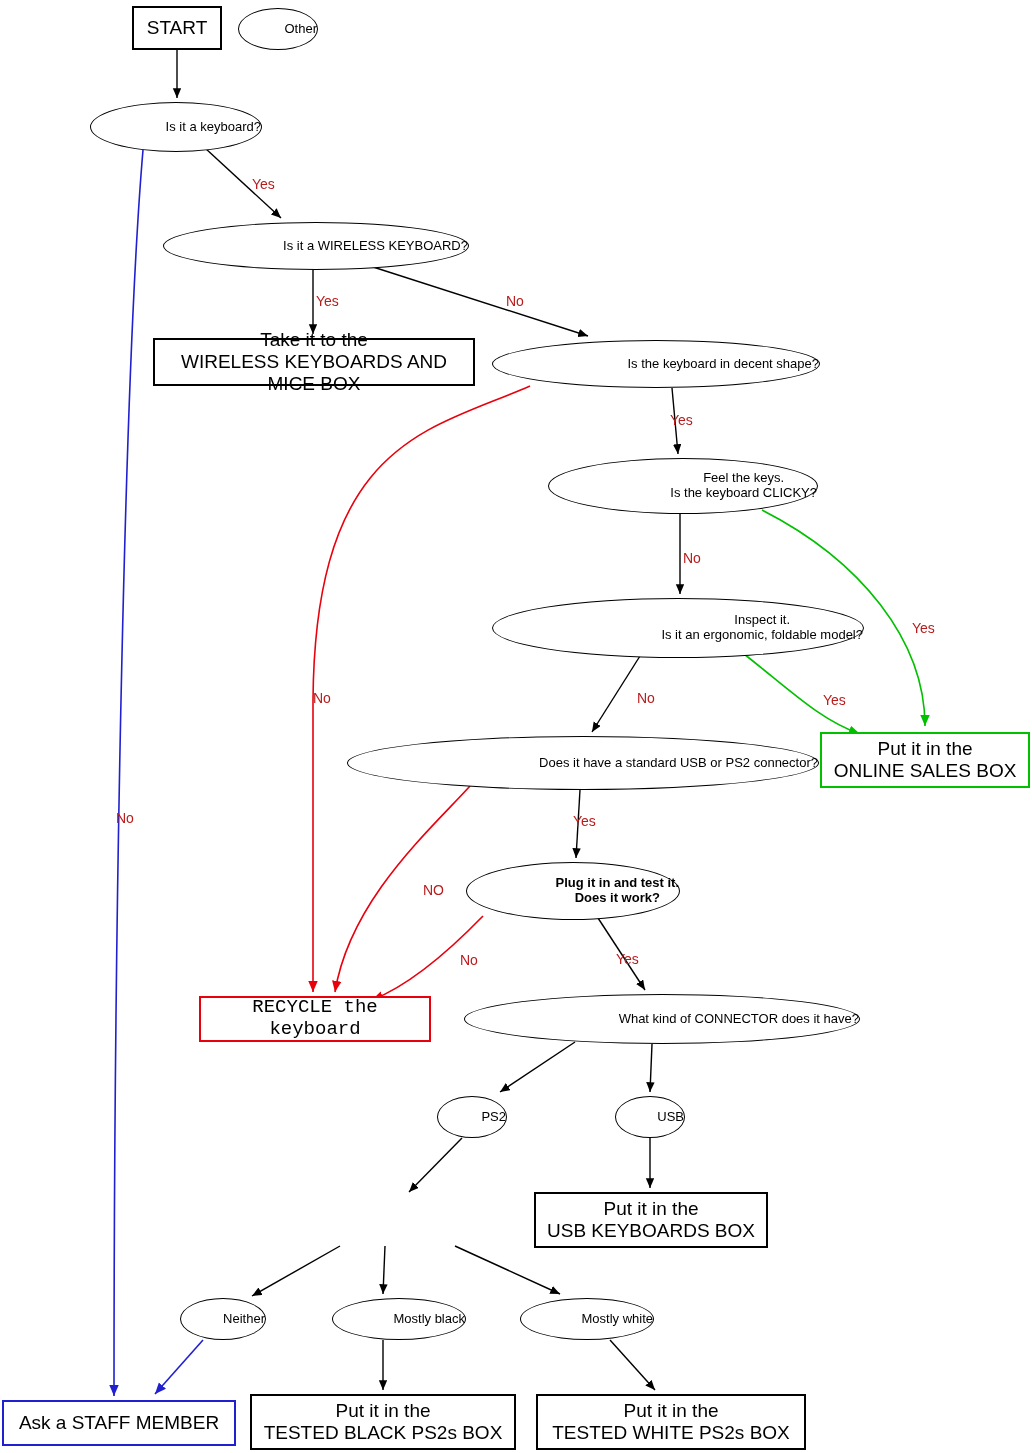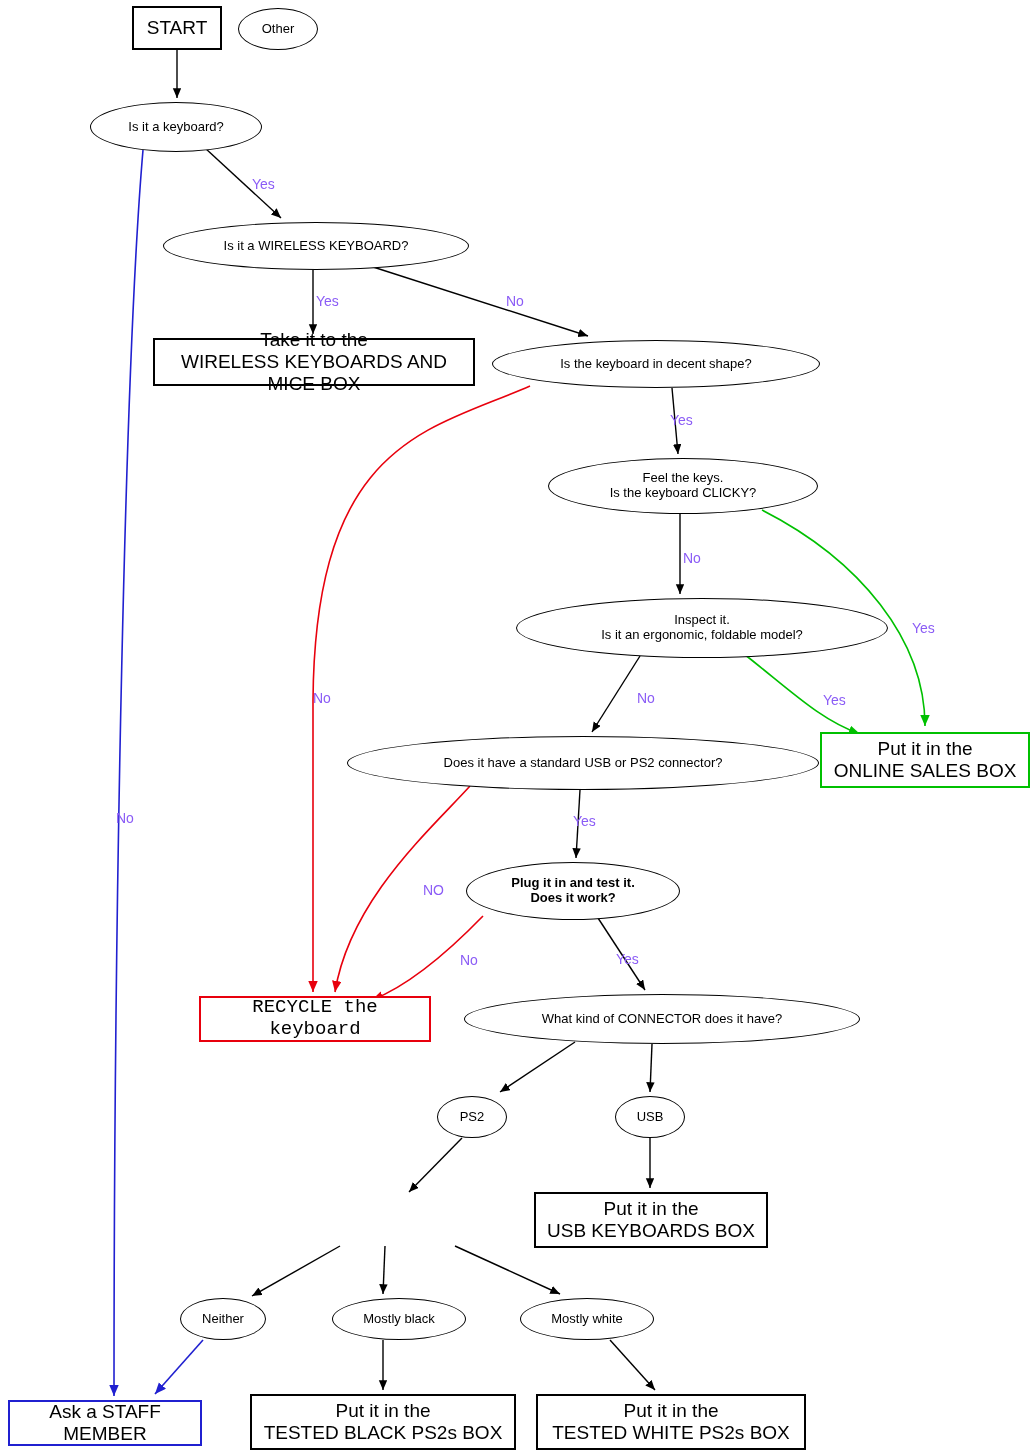--- a/index.html
+++ b/index.html
@@ -33,39 +33,40 @@
     text-align: center;
     color: #000000;
     line-height: 1.15;
     white-space: pre-line;
   }
   .node.ellipse {
     border: 1px solid #000000;
     border-radius: 50%;
     background: #ffffff;
     font-size: 13px;
+    justify-content: flex-end;
   }
   .node.box {
     border: 2px solid #000000;
     background: #ffffff;
     font-size: 19px;
   }
   .node.box.red {
     border-color: #e8000d;
   }
   .node.box.green {
     border-color: #00c000;
   }
   .node.box.blue {
     border-color: #2020d0;
   }
   .edge-label {
     position: absolute;
     font-size: 14px;
-    color: #8b5cf6;
+    color: #b91c1c;
     white-space: nowrap;
   }
 </style>
 </head>
 <body>
 
 <div id="canvas">
 
   <svg id="edges" viewBox="0 0 1032 1453">
     <defs>
@@ -169,21 +170,21 @@
 
   <div class="node ellipse" style="left:492px; top:340px; width:328px; height:48px;">
     <span>Is the keyboard in decent shape?</span>
   </div>
 
   <div class="node ellipse" style="left:548px; top:458px; width:270px; height:56px;">
     <span>Feel the keys.
 Is the keyboard CLICKY?</span>
   </div>
 
-  <div class="node ellipse" style="left:516px; top:598px; width:372px; height:60px;">
+  <div class="node ellipse" style="left:492px; top:598px; width:372px; height:60px;">
     <span>Inspect it.
 Is it an ergonomic, foldable model?</span>
   </div>
 
   <div class="node ellipse" style="left:347px; top:736px; width:472px; height:54px;">
     <span>Does it have a standard USB or PS2 connector?</span>
   </div>
 
   <div class="node ellipse" style="left:466px; top:862px; width:214px; height:58px;font-weight:bold;">
     <span>Plug it in and test it.
@@ -222,21 +223,21 @@
   </div>
 
   <div class="node ellipse" style="left:332px; top:1298px; width:134px; height:42px;">
     <span>Mostly black</span>
   </div>
 
   <div class="node ellipse" style="left:520px; top:1298px; width:134px; height:42px;">
     <span>Mostly white</span>
   </div>
 
-  <div class="node box blue" style="left:8px; top:1400px; width:194px; height:46px;">
+  <div class="node box blue" style="left:2px; top:1400px; width:234px; height:46px;">
     <span>Ask a STAFF MEMBER</span>
   </div>
 
   <div class="node box" style="left:250px; top:1394px; width:266px; height:56px;">
     <span>Put it in the
 TESTED BLACK PS2s BOX</span>
   </div>
 
   <div class="node box" style="left:536px; top:1394px; width:270px; height:56px;">
     <span>Put it in the

